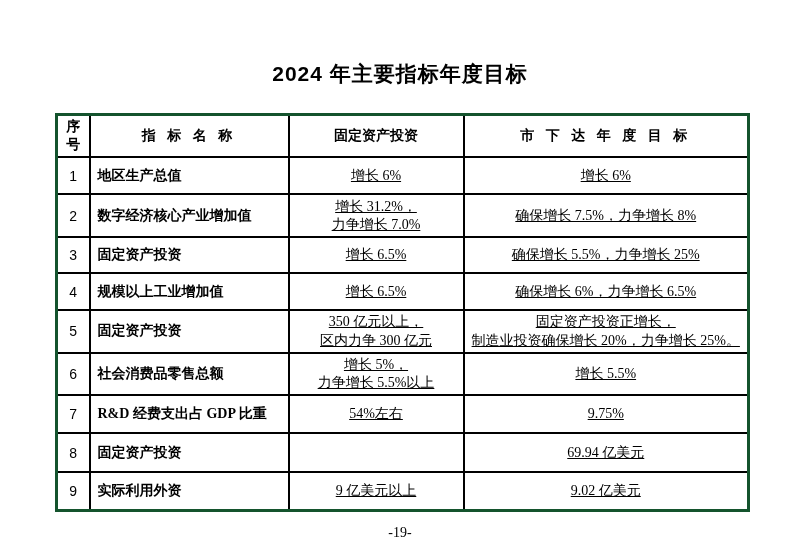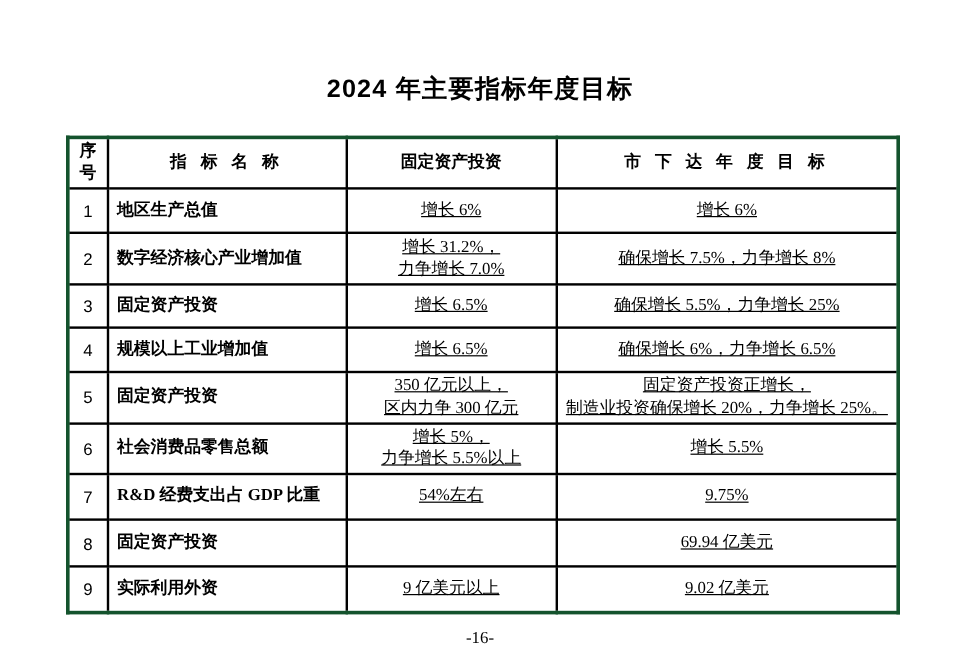--- a/index.html
+++ b/index.html
@@ -162,15 +162,15 @@
       </tr>
       <tr>
         <td class="num-cell">9</td>
         <td class="name-cell">实际利用外资</td>
         <td class="val-cell">9 亿美元以上</td>
         <td class="val-cell">9.02 亿美元</td>
       </tr>
     </tbody>
   </table>
 
-  <div class="page-number">-16-</div>
+  <div class="page-number">-19-</div>
 
 </div>
 
 </body></html>

